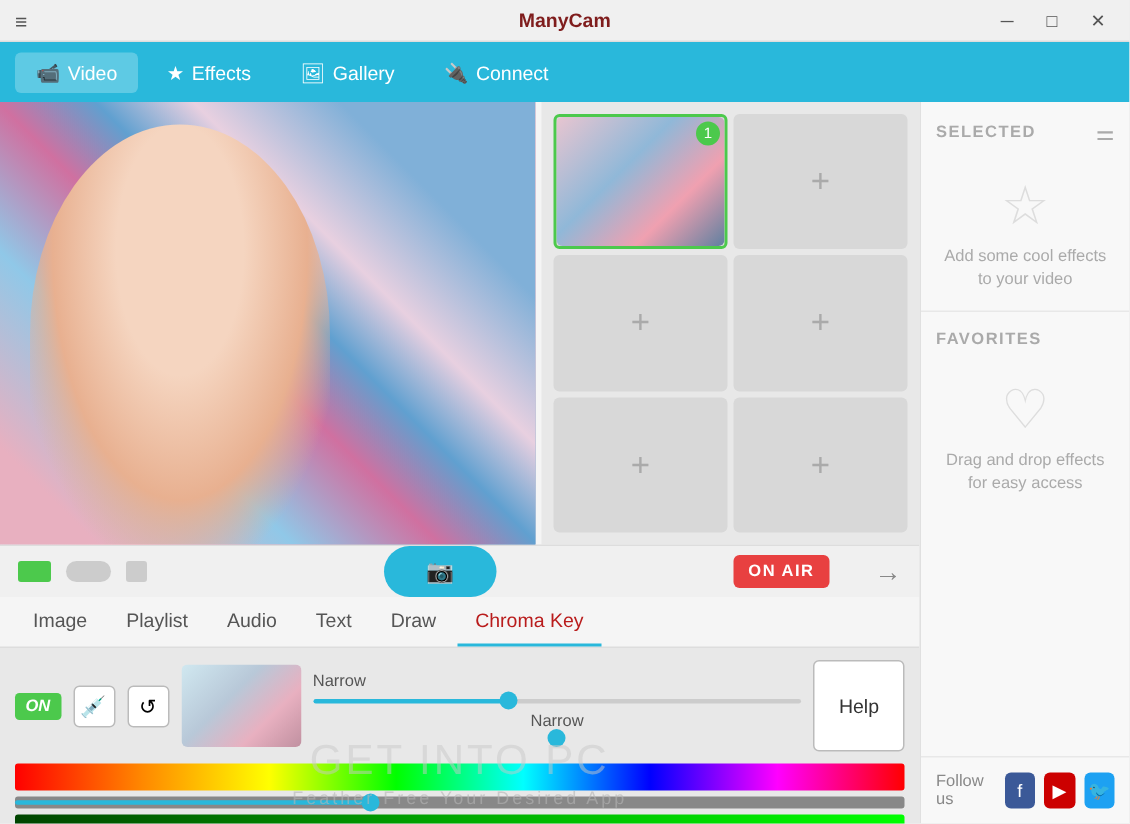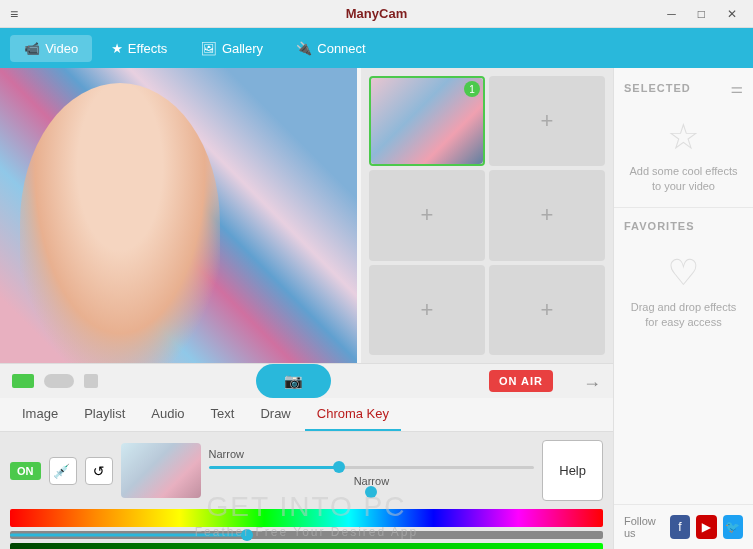--- a/index.html
+++ b/index.html
@@ -269,20 +269,21 @@
       margin-bottom: 8px;
     }
     .on-badge {
       background: #4cc94c;
       color: white;
       font-size: 11px;
       font-weight: bold;
       padding: 3px 7px;
       border-radius: 3px;
       cursor: pointer;
+      font-style: italic;
     }
     .eyedropper-btn {
       width: 28px;
       height: 28px;
       background: #fff;
       border: 1px solid #bbb;
       border-radius: 4px;
       display: flex;
       align-items: center;
       justify-content: center;

